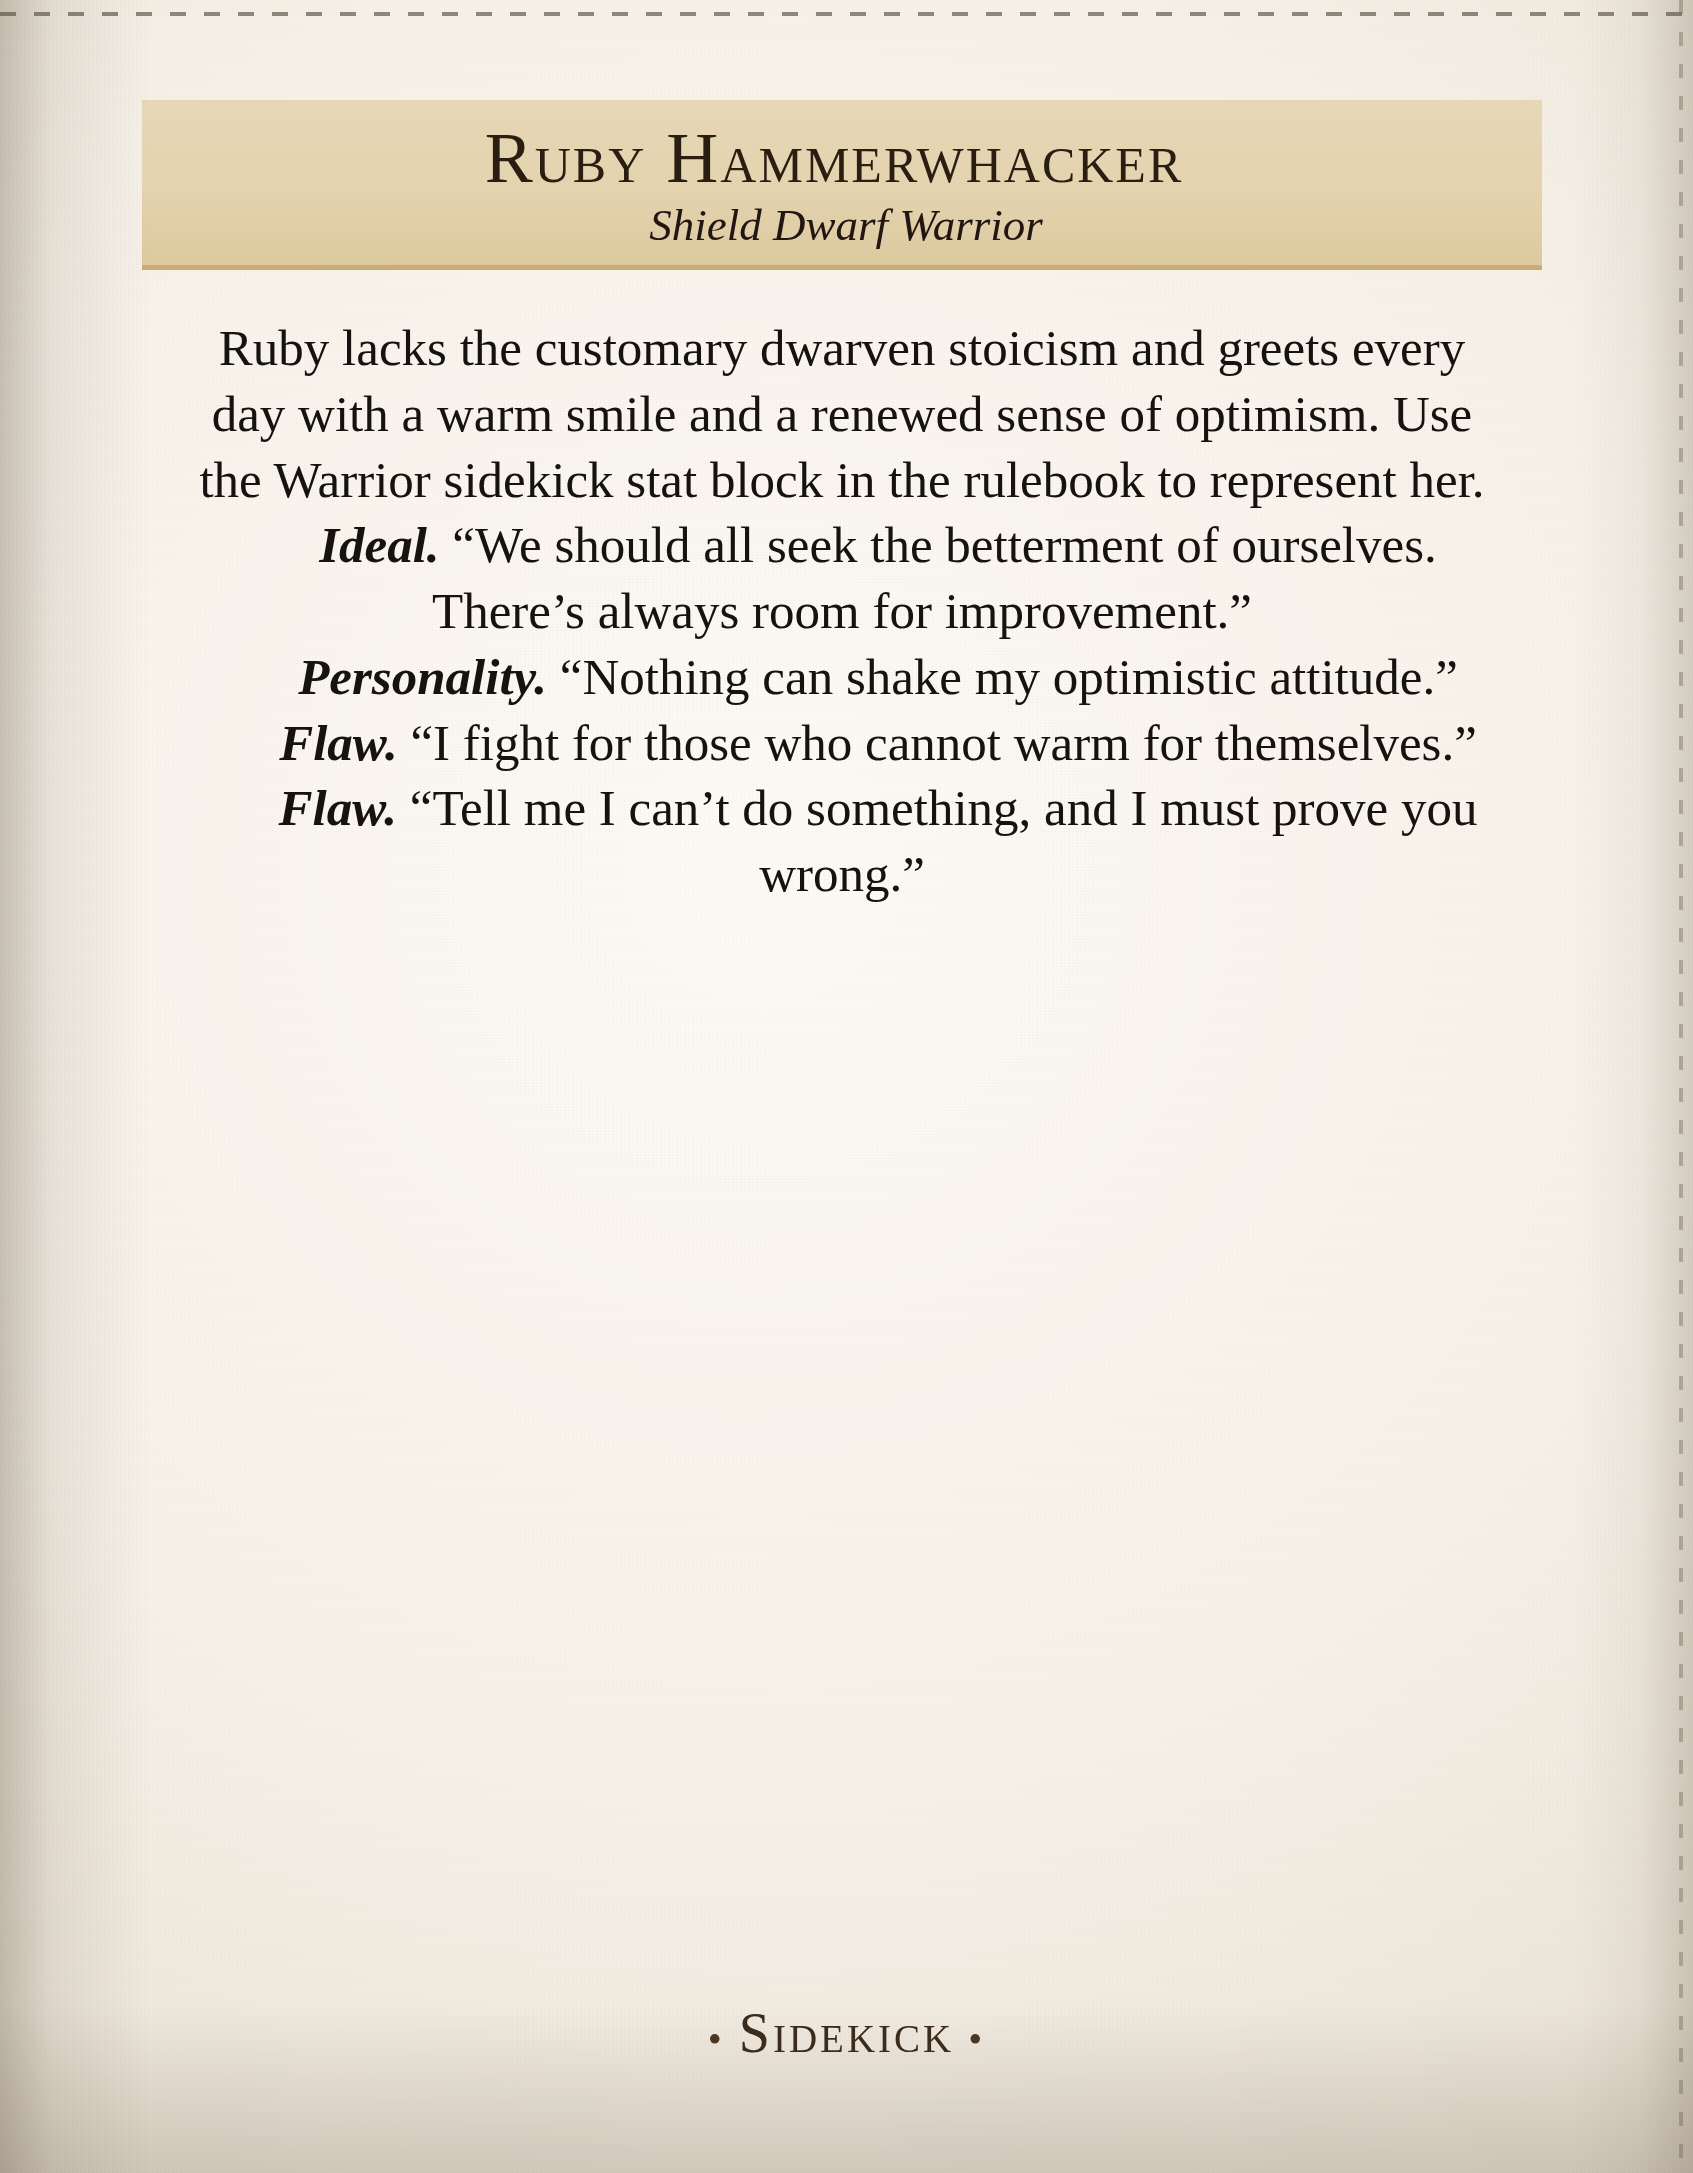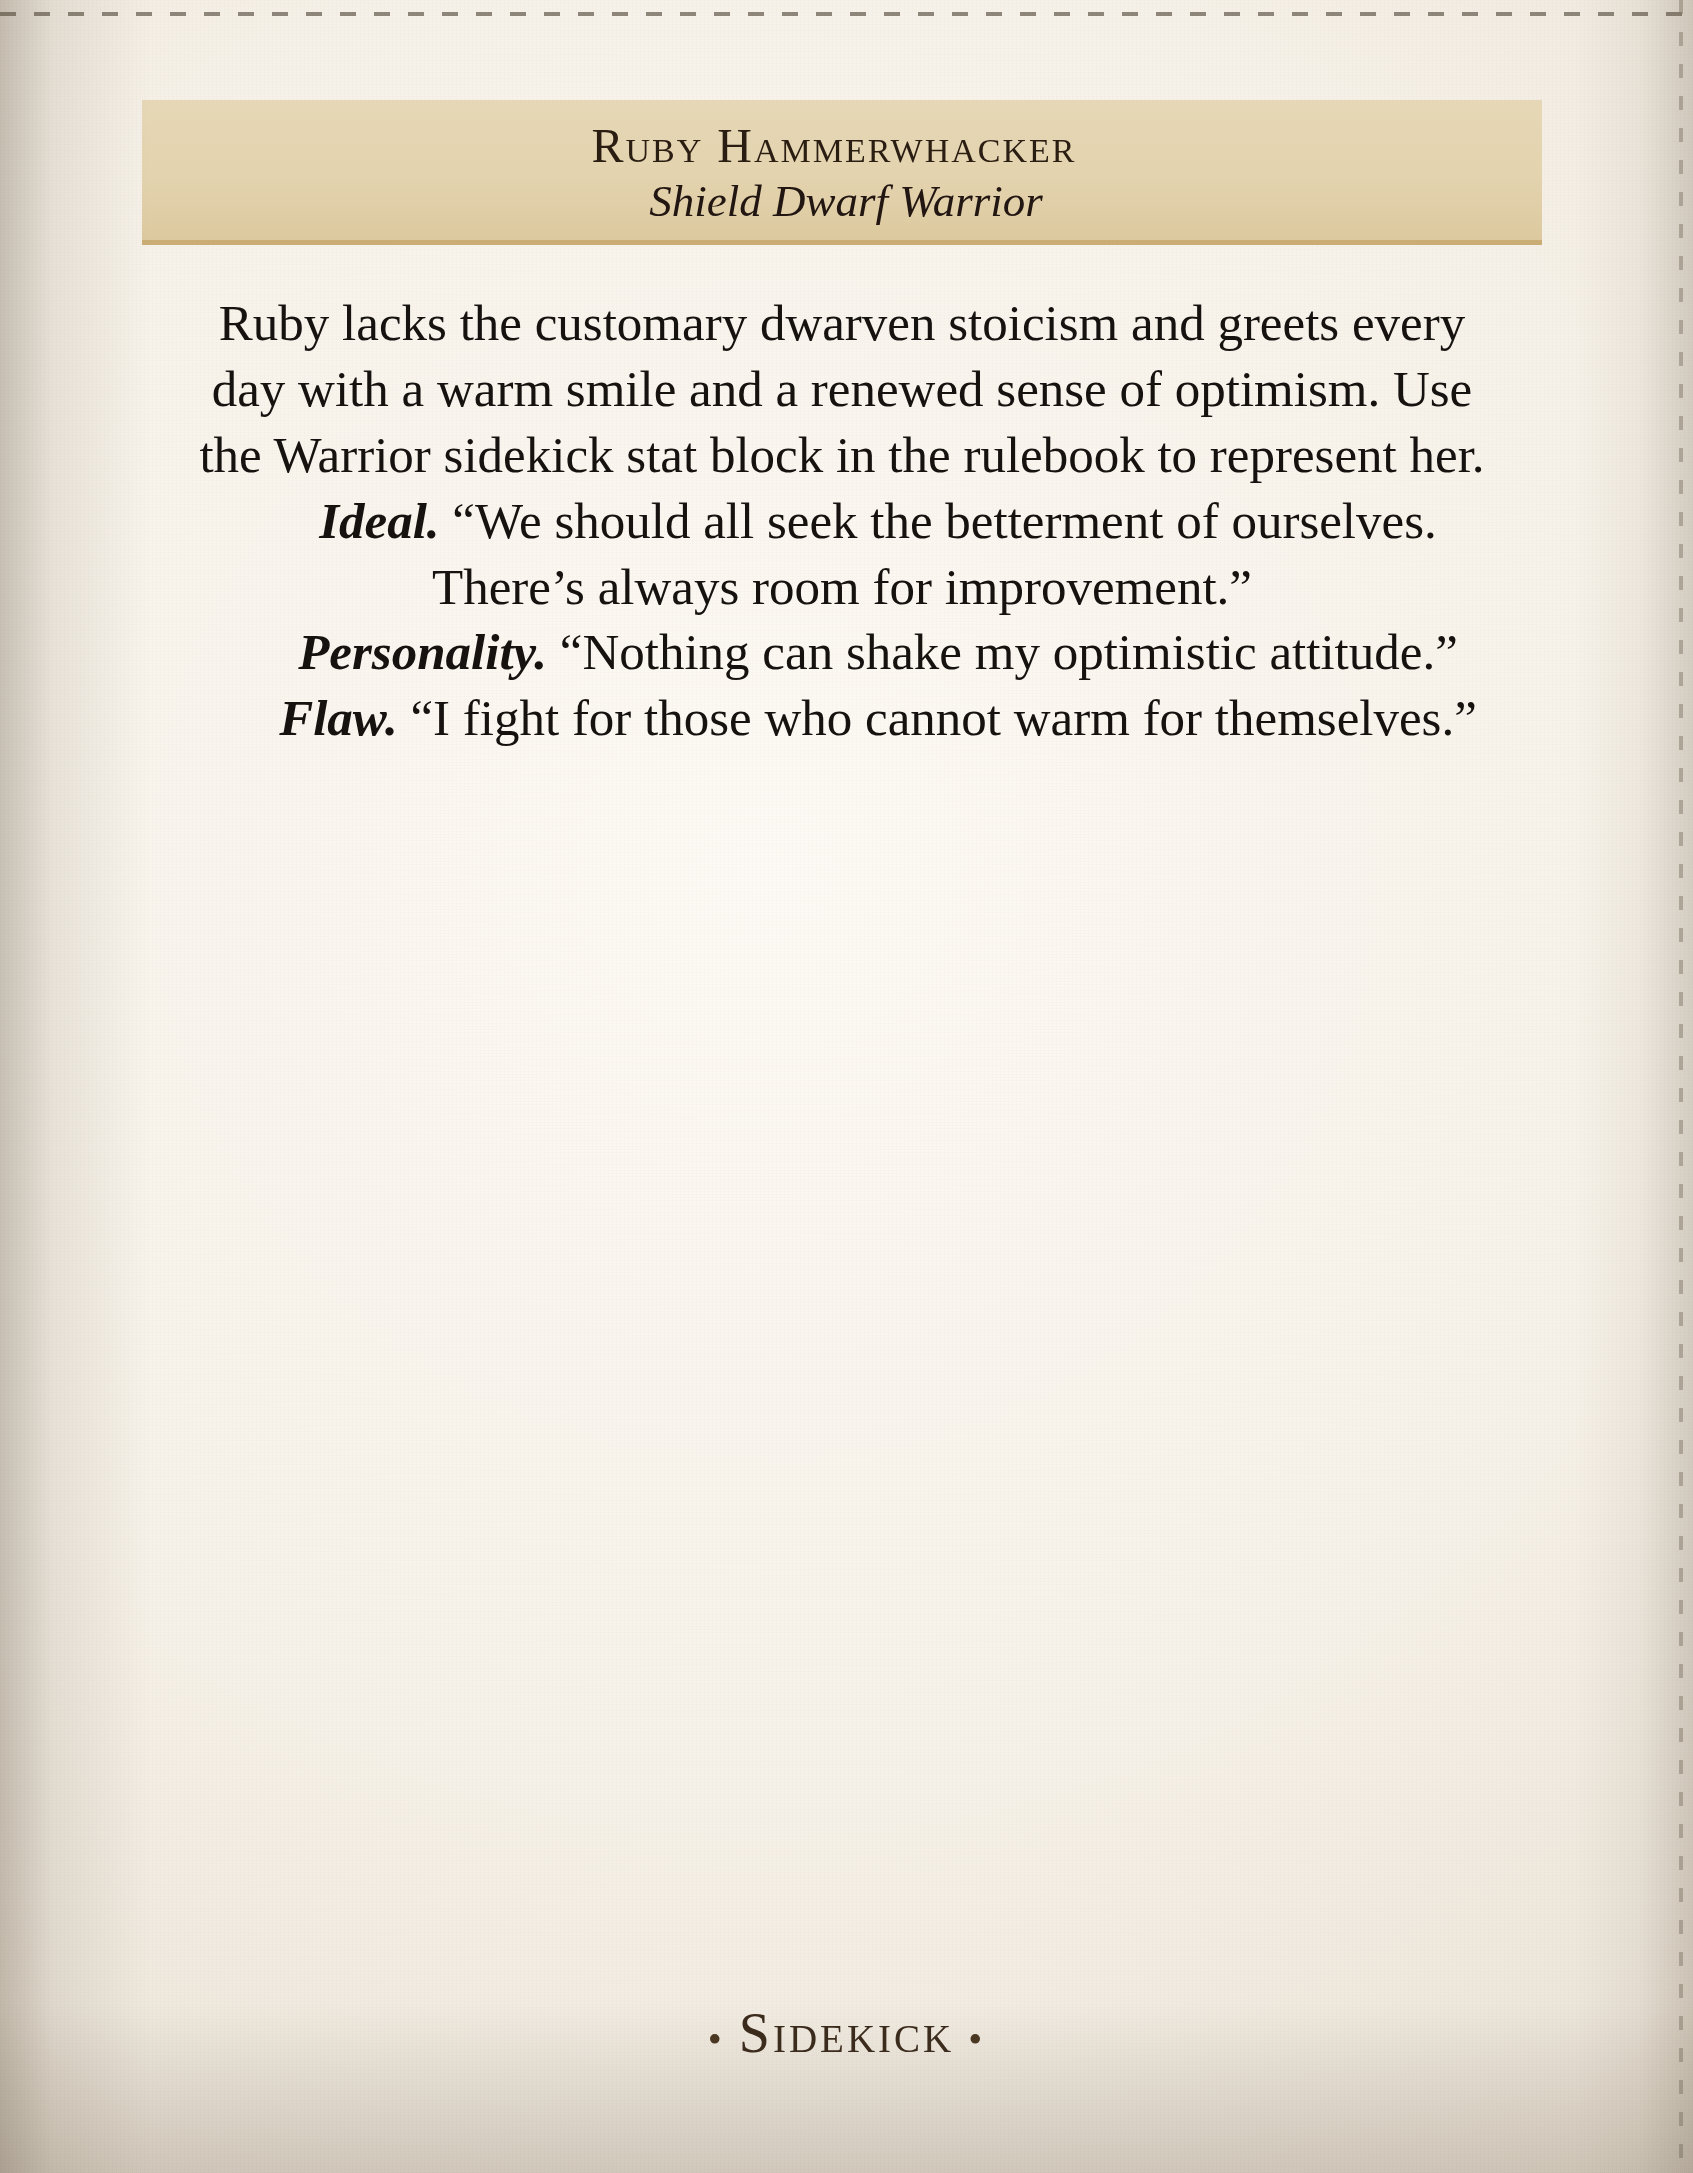--- a/index.html
+++ b/index.html
@@ -82,21 +82,21 @@
 
   .title-band {
     background: linear-gradient(to bottom, #e6d7b6 0%, #e3d3ae 55%, #dcc99f 100%);
     border-bottom: 5px solid #c9ad74;
     padding: 22px 0 14px 0;
     text-align: center;
   }
   .card-title {
     font-family: "Liberation Serif", serif;
     color: #2a1d12;
-    font-size: 48px;
+    font-size: 72px;
     letter-spacing: 2px;
     line-height: 1.02;
     font-variant: small-caps;
     text-transform: capitalize;
     font-weight: 400;
     margin: 0 16px 6px 0;
     white-space: nowrap;
   }
   .card-subtitle {
     font-family: "Liberation Serif", serif;
@@ -172,20 +172,24 @@
       <p class="indent">
         <span class="trait-label">Personality.</span>
         <span>“Nothing can shake my optimistic attitude.”</span>
       </p>
 
       <p class="indent">
         <span class="trait-label">Flaw.</span>
         <span>“I fight for those who cannot warm for themselves.”</span>
       </p>
 
+      <p class="indent">
+        <span class="trait-label">Flaw.</span>
+        <span>“Tell me I can’t do something, and I must prove you wrong.”</span>
+      </p>
     </div>
   </div>
 
   <div class="footer">
     <span class="dot">•</span><span>Sidekick</span><span class="dot">•</span>
   </div>
 
   <div class="edge-shadow-left"></div>
   <div class="edge-shadow-right"></div>
   <div class="edge-shadow-bottom"></div>

